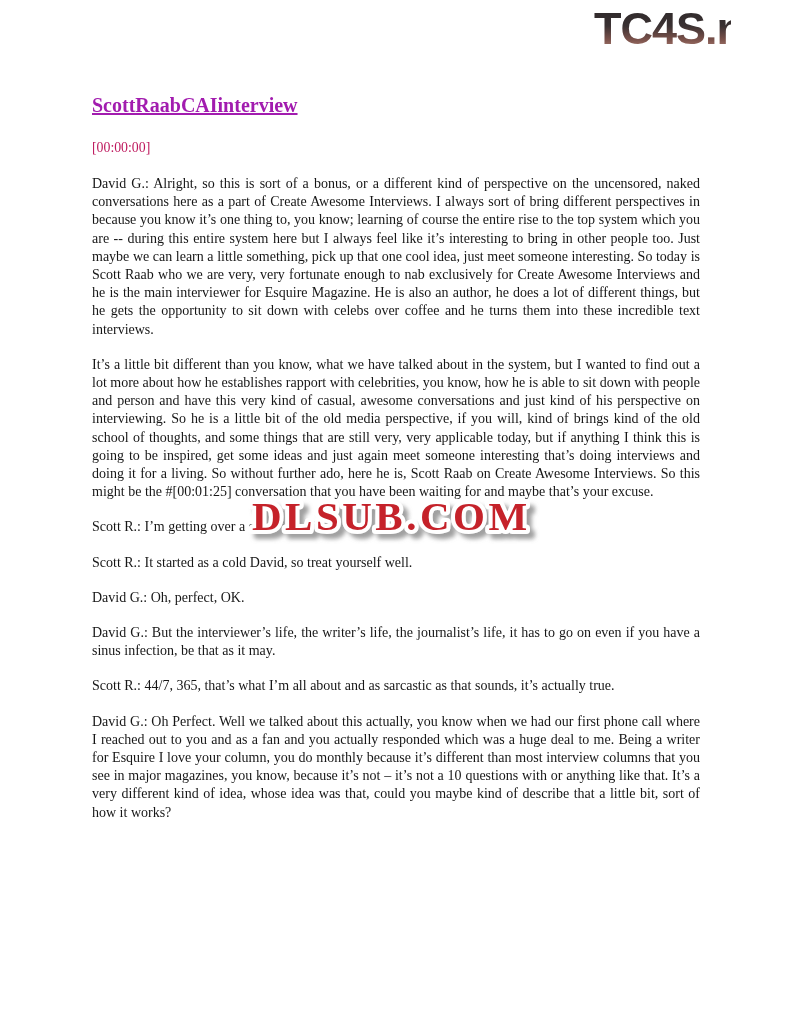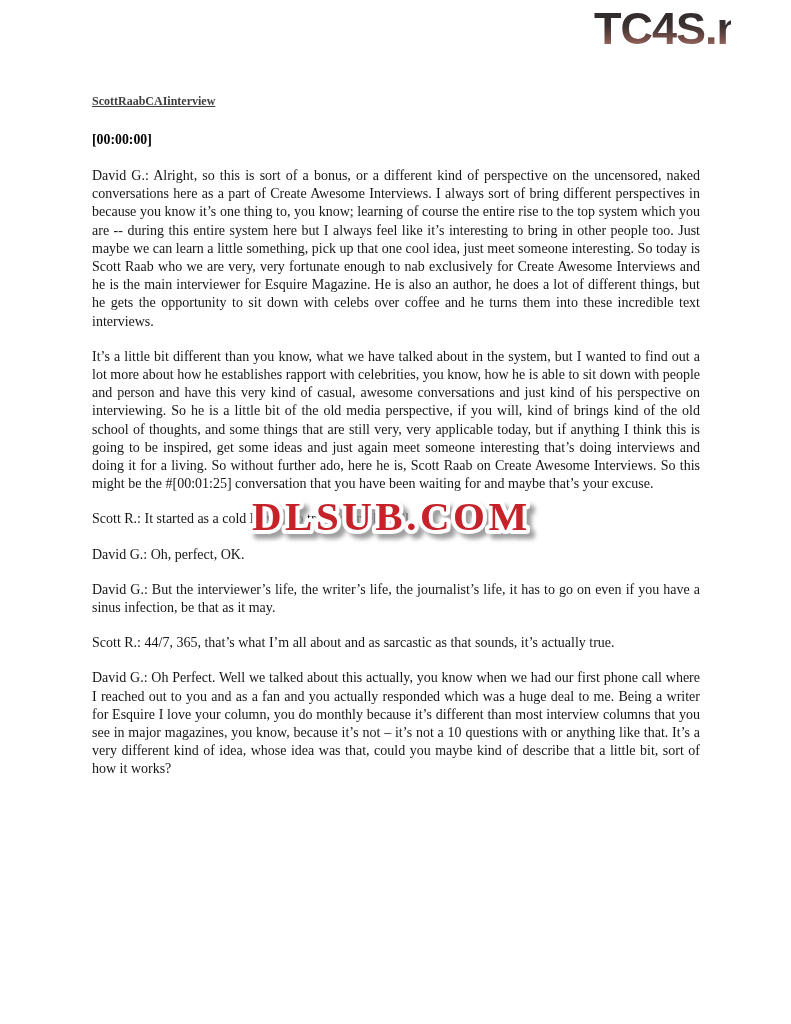--- a/index.html
+++ b/index.html
@@ -12,31 +12,31 @@
     font-family: "Liberation Serif", serif;
     color: #1a1a1a;
   }
   .content {
     position: absolute;
     left: 92px;
     top: 94px;
     width: 608px;
   }
   .doc-title {
-    font-size: 12px;
+    font-size: 20px;
     font-weight: bold;
     text-decoration: underline;
     margin: 0 0 23px 0;
-    color: #404040;
+    color: #a21caf;
   }
   .timecode {
     font-size: 13.8px;
-    font-weight: bold;
+    font-weight: normal;
     margin: 0 0 19px 0;
-    color: #000000;
+    color: #be185d;
   }
   .para {
     font-size: 14px;
     line-height: 18.2px;
     text-align: justify;
     margin: 0 0 17px 0;
     color: #161616;
   }
   .wm-top-right   { position: absolute; top: 0px;   left: 592px; }
   .wm-center      { position: absolute; top: 482px; left: 246px; }
@@ -60,20 +60,21 @@
       </defs>
       <text x="2" y="44" font-family="Liberation Sans, sans-serif" font-weight="bold" font-size="45" letter-spacing="-1" fill="url(#tcgrad)">TC4S.net</text>
     </svg>
   </div>
 
   <div class="content">
     <h1 class="doc-title">ScottRaabCAIinterview</h1>
     <div class="timecode">[00:00:00]</div>
     <p class="para">David G.: Alright, so this is sort of a bonus, or a different kind of perspective on the uncensored, naked conversations here as a part of Create Awesome Interviews. I always sort of bring different perspectives in because you know it’s one thing to, you know; learning of course the entire rise to the top system which you are -- during this entire system here but I always feel like it’s interesting to bring in other people too. Just maybe we can learn a little something, pick up that one cool idea, just meet someone interesting. So today is Scott Raab who we are very, very fortunate enough to nab exclusively for Create Awesome Interviews and he is the main interviewer for Esquire Magazine. He is also an author, he does a lot of different things, but he gets the opportunity to sit down with celebs over coffee and he turns them into these incredible text interviews.</p>
     <p class="para">It’s a little bit different than you know, what we have talked about in the system, but I wanted to find out a lot more about how he establishes rapport with celebrities, you know, how he is able to sit down with people and person and have this very kind of casual, awesome conversations and just kind of his perspective on interviewing. So he is a little bit of the old media perspective, if you will, kind of brings kind of the old school of thoughts, and some things that are still very, very applicable today, but if anything I think this is going to be inspired, get some ideas and just again meet someone interesting that’s doing interviews and doing it for a living. So without further ado, here he is, Scott Raab on Create Awesome Interviews. So this might be the #[00:01:25] conversation that you have been waiting for and maybe that’s your excuse.</p>
+    <p class="para">Scott R.: I’m getting over a sinus infection.</p>
     <p class="para">Scott R.: It started as a cold David, so treat yourself well.</p>
     <p class="para">David G.: Oh, perfect, OK.</p>
     <p class="para">David G.: But the interviewer’s life, the writer’s life, the journalist’s life, it has to go on even if you have a sinus infection, be that as it may.</p>
     <p class="para">Scott R.: 44/7, 365, that’s what I’m all about and as sarcastic as that sounds, it’s actually true.</p>
     <p class="para">David G.: Oh Perfect. Well we talked about this actually, you know when we had our first phone call where I reached out to you and as a fan and you actually responded which was a huge deal to me. Being a writer for Esquire I love your column, you do monthly because it’s different than most interview columns that you see in major magazines, you know, because it’s not – it’s not a 10 questions with or anything like that. It’s a very different kind of idea, whose idea was that, could you maybe kind of describe that a little bit, sort of how it works?</p>
   </div>
 
   <div class="wm-center">
     <svg width="310" height="70">
       <defs>

